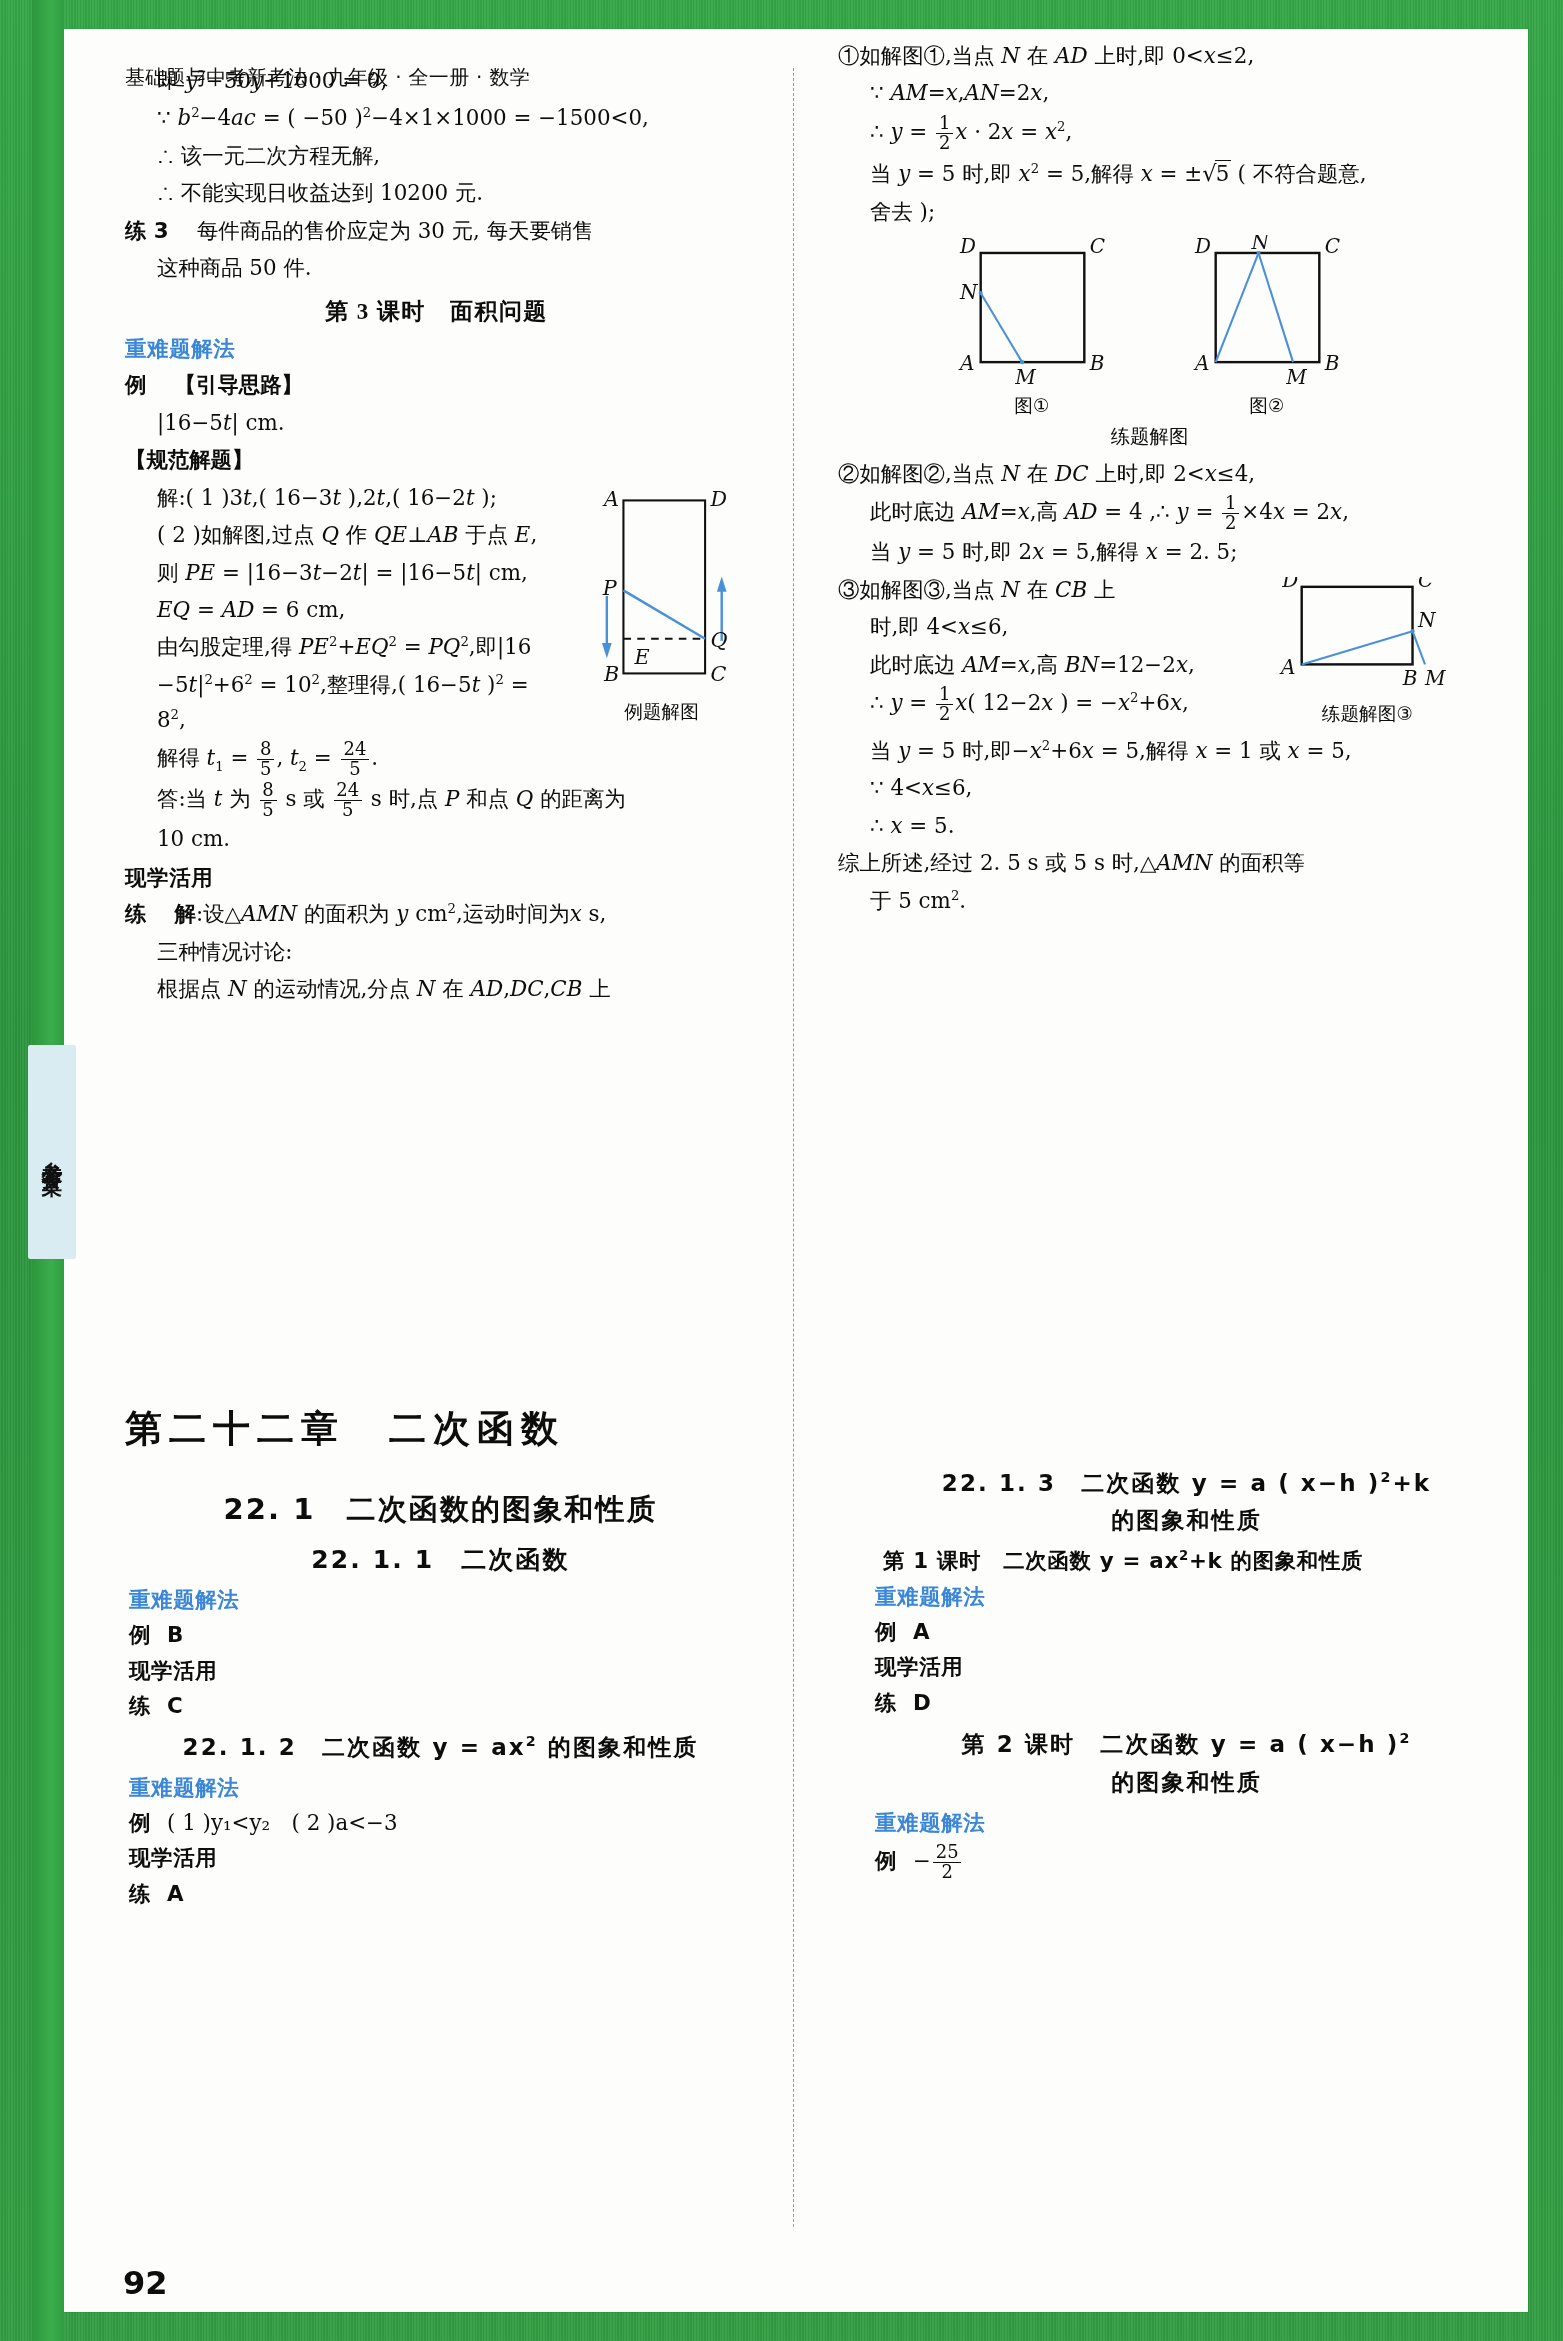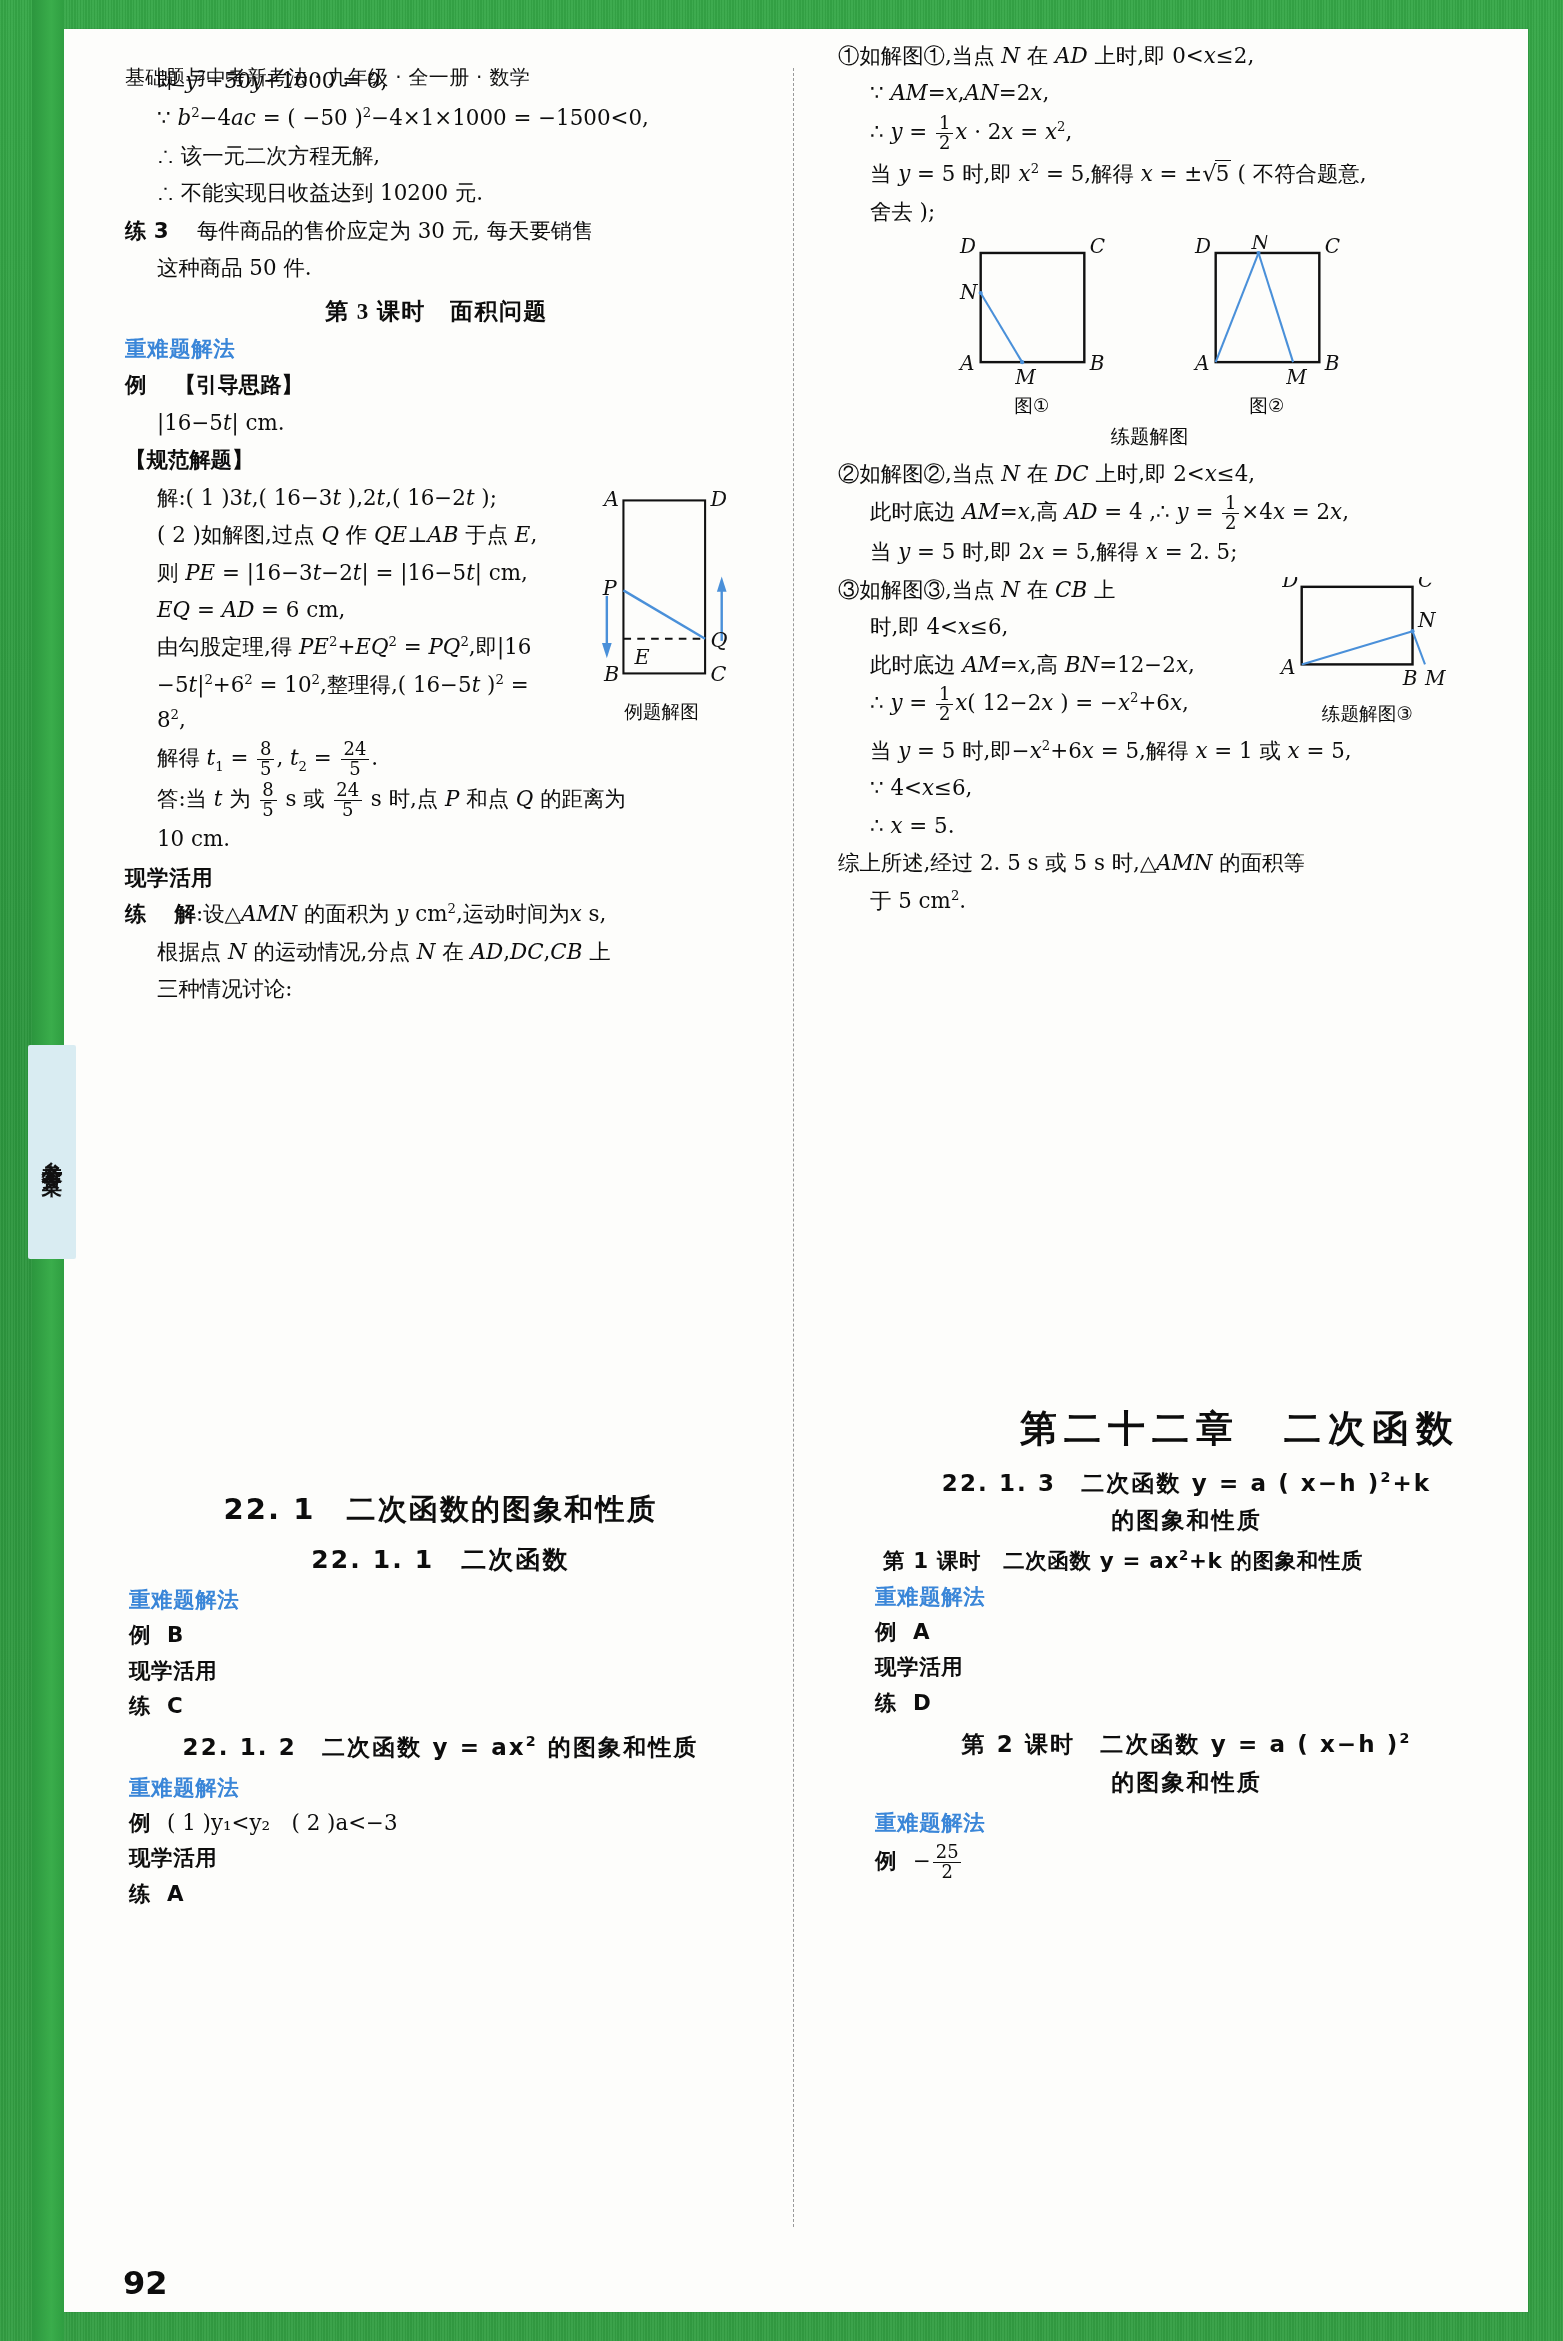--- a/index.html
+++ b/index.html
@@ -106,21 +106,21 @@
     font-weight:bold;margin-right:16.6px;
   }
   .ans-row b.val{font-family:"DejaVu Sans","Liberation Sans",sans-serif;font-weight:bold;}
   .bold-label{
     font-family:"DejaVu Sans","Liberation Sans",sans-serif;
     font-weight:bold;
   }
 
   
   .chapter-title{
-    text-align:right;font-weight:bold;font-size:37px;letter-spacing:7px;
+    text-align:left;font-weight:bold;font-size:37px;letter-spacing:7px;
     font-family:"DejaVu Sans","Liberation Sans",sans-serif;
     margin:32px 0 23.5px 0;color:#0d0d0d;
   }
   .sec-title{
     text-align:center;font-weight:bold;font-size:29px;letter-spacing:2.1px;
     font-family:"DejaVu Sans","Liberation Sans",sans-serif;
     margin:15px 0 11px 0;color:#0d0d0d;
   }
   .subsec-title{
     text-align:center;font-weight:bold;font-size:25px;letter-spacing:2.1px;
@@ -273,24 +273,24 @@
       </span> s 时,点 <i class="m">P</i> 和点 <i class="m">Q</i> 的距离为
     </div>
     <div class="line indent clearfix">10 cm.</div>
 
     <div class="h-plain">现学活用</div>
 
     <div class="line">
       <b class="bold-label">练</b>
       　<b class="bold-label">解</b>:设△<i class="m">AMN</i> 的面积为 <i class="m">y</i> cm<sup>2</sup>,运动时间为<i class="m">x</i> s,
     </div>
+    <div class="line indent">三种情况讨论:</div>
     <div class="line indent">
       根据点 <i class="m">N</i> 的运动情况,分点 <i class="m">N</i> 在 <i class="m">AD</i>,<i class="m">DC</i>,<i class="m">CB</i> 上
     </div>
-    <div class="line indent">三种情况讨论:</div>
 
   </div>
 
   <div class="col right">
 
     <div class="line">
       ①如解图①,当点 <i class="m">N</i> 在 <i class="m">AD</i> 上时,即 0&lt;<i class="m">x</i>≤2,
     </div>
     <div class="line indent">
       ∵ <i class="m">AM</i>=<i class="m">x</i>,<i class="m">AN</i>=2<i class="m">x</i>,

